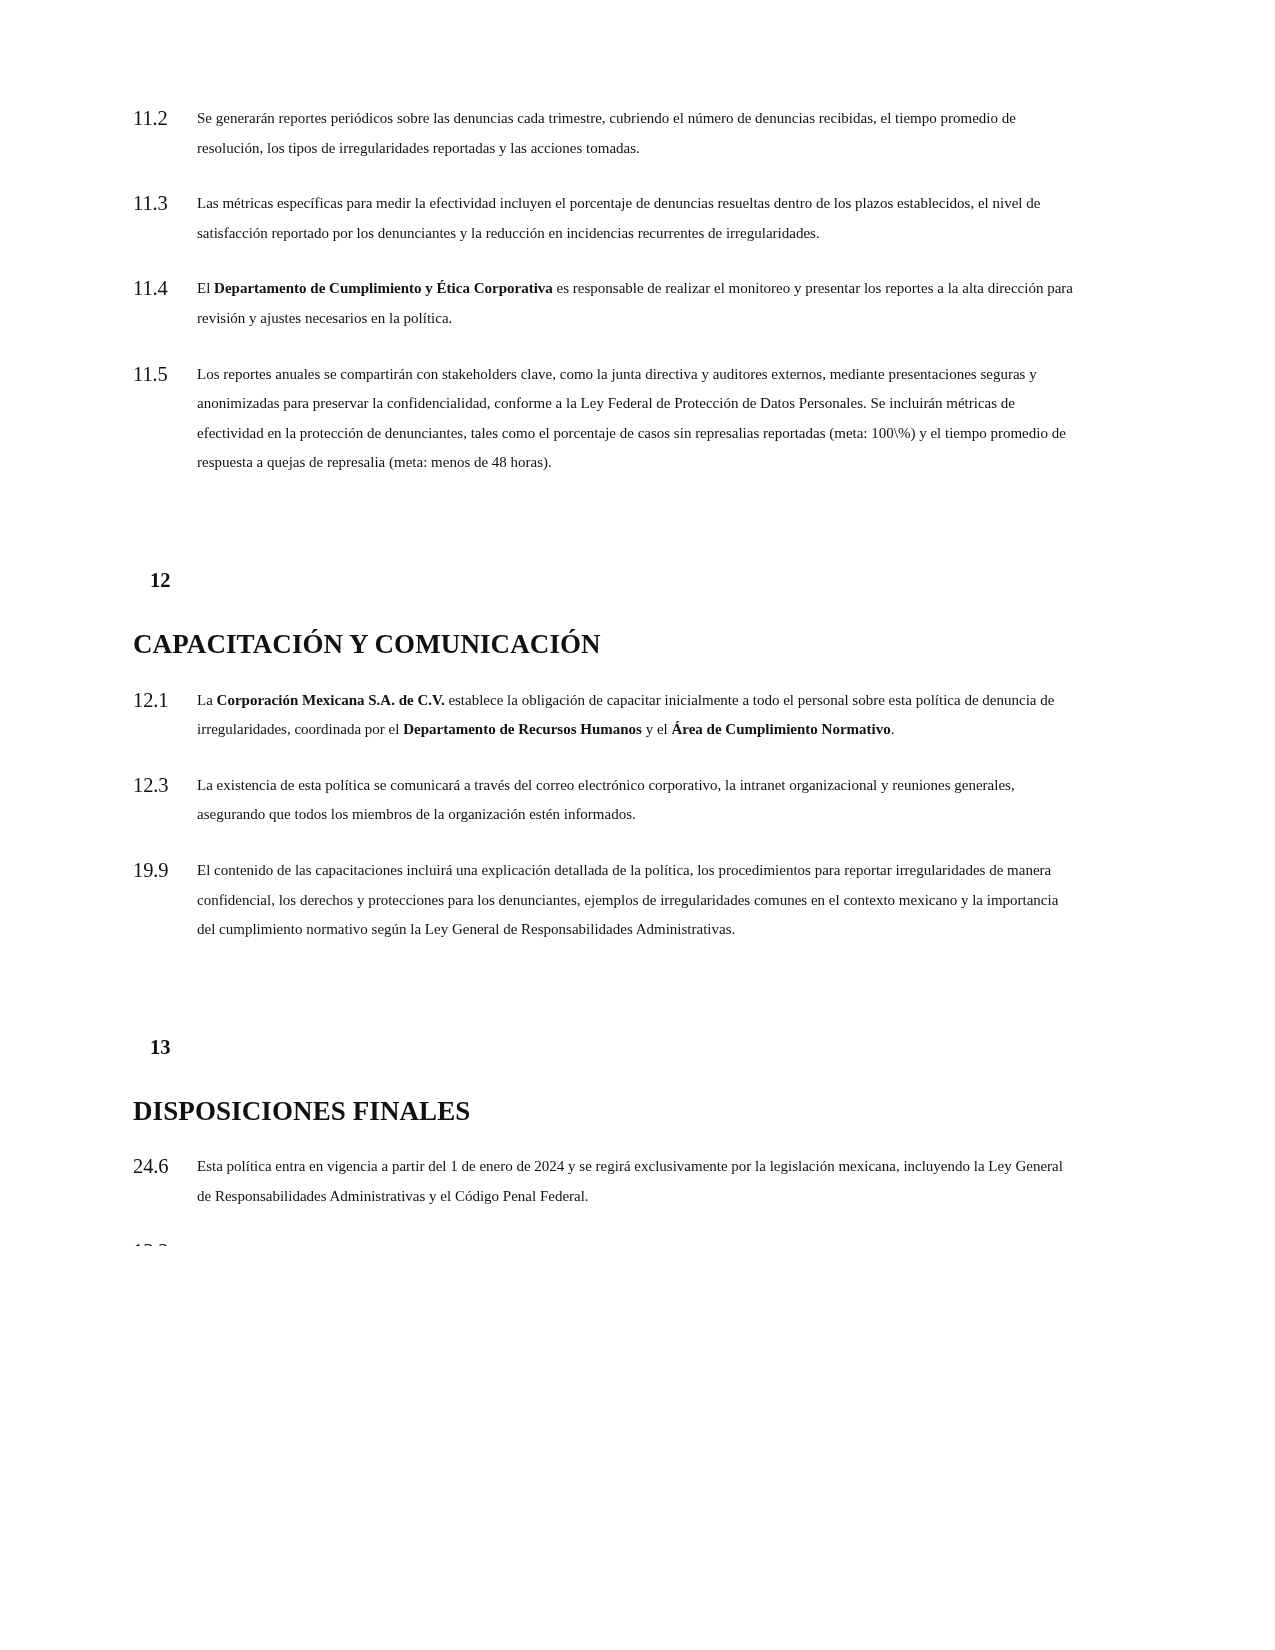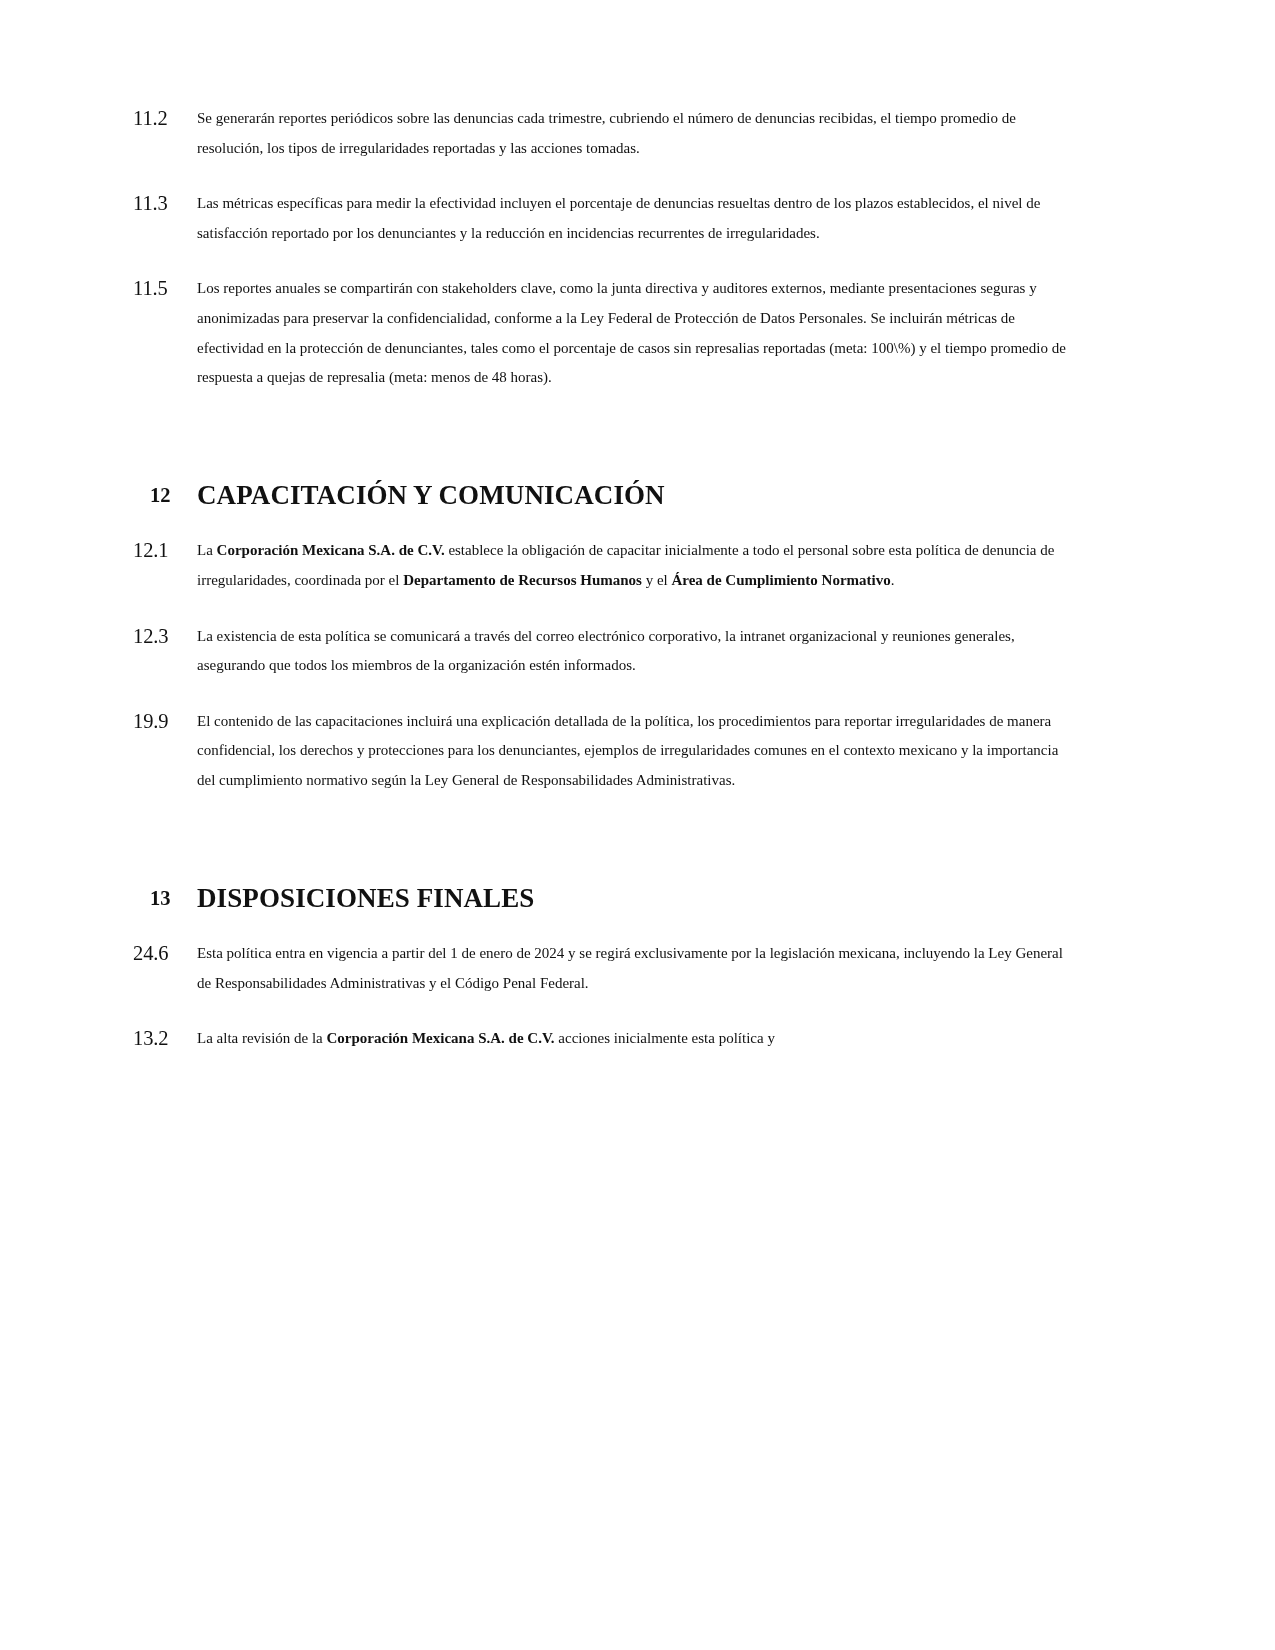--- a/index.html
+++ b/index.html
@@ -61,20 +61,21 @@
   .clause-body strong {
     font-weight: bold;
   }
 
   
   .section-heading {
     display: flex;
     align-items: flex-start;
     margin: 0 0 26px 0;
     padding-top: 0;
+    flex-direction: column;
   }
 
   .section-heading .section-number {
     flex: 0 0 64px;
     width: 64px;
     font-size: 20.5px;
     line-height: 29.6px;
     font-weight: bold;
     text-align: left;
     padding-left: 17px;
@@ -103,20 +104,24 @@
 
   <div class="clause">
         <div class="clause-number">11.2</div>
         <div class="clause-body"><span>Se generarán reportes periódicos sobre las denuncias cada trimestre, cubriendo el número de denuncias recibidas, el tiempo promedio de resolución, los tipos de irregularidades reportadas y las acciones tomadas.</span></div>
       </div>
       <div class="clause">
         <div class="clause-number">11.3</div>
         <div class="clause-body"><span>Las métricas específicas para medir la efectividad incluyen el porcentaje de denuncias resueltas dentro de los plazos establecidos, el nivel de satisfacción reportado por los denunciantes y la reducción en incidencias recurrentes de irregularidades.</span></div>
       </div>
       <div class="clause">
+        <div class="clause-number">11.4</div>
+        <div class="clause-body"><span>El </span><b>Departamento de Cumplimiento y Ética Corporativa</b><span> es responsable de realizar el monitoreo y presentar los reportes a la alta dirección para revisión y ajustes necesarios en la política.</span></div>
+      </div>
+      <div class="clause">
         <div class="clause-number">11.5</div>
         <div class="clause-body"><span>Los reportes anuales se compartirán con stakeholders clave, como la junta directiva y auditores externos, mediante presentaciones seguras y anonimizadas para preservar la confidencialidad, conforme a la Ley Federal de Protección de Datos Personales. Se incluirán métricas de efectividad en la protección de denunciantes, tales como el porcentaje de casos sin represalias reportadas (meta: 100\%) y el tiempo promedio de respuesta a quejas de represalia (meta: menos de 48 horas).</span></div>
       </div>
       <div class="gap-before-heading"></div>
       <div class="section-heading">
         <div class="section-number">12</div>
         <div class="section-title">CAPACITACIÓN Y COMUNICACIÓN</div>
       </div>
       <div class="clause">
         <div class="clause-number">12.1</div>

